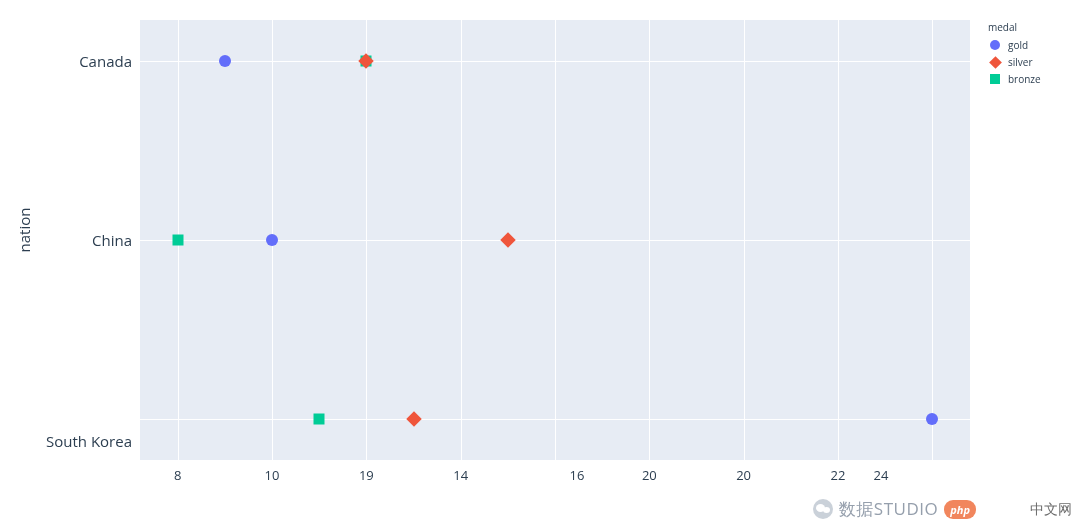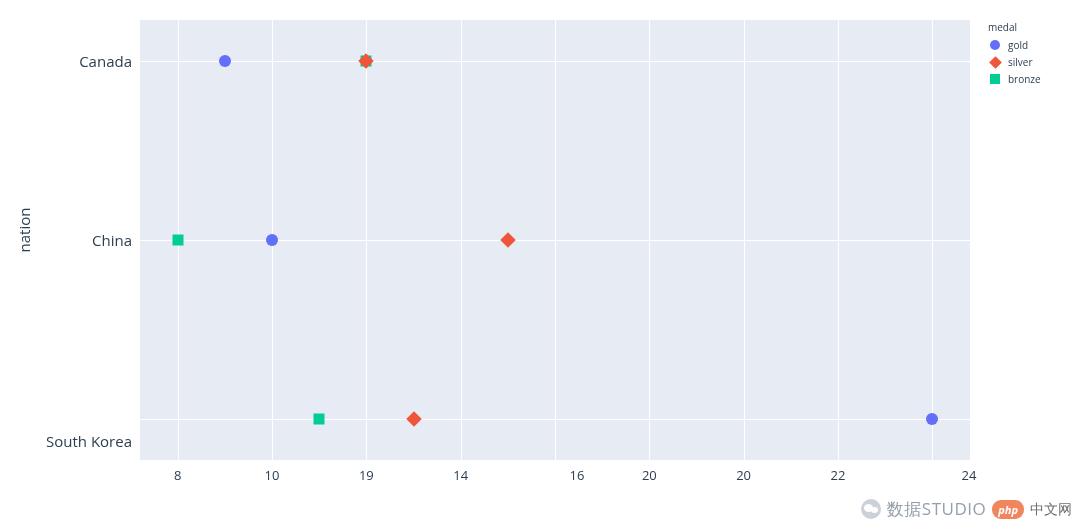--- a/index.html
+++ b/index.html
@@ -163,20 +163,21 @@
     color:#fff;
     font-size:11px;
     font-weight:bold;
     font-style:italic;
     padding:2px 6px;
     border-radius:9px;
   }
   .wm-cn {
     font-size:14px;
     color:#4a4a4a;
+    margin-left:48px;
   }
 </style>
 </head>
 <body>
 
 <div class="chart-wrap">
 
   <div class="yaxis-title">
     <span>nation</span>
   </div>
@@ -215,21 +216,21 @@
   <div class="ytick" style="top:441px">South Korea</div>
 
   <div class="xtick" style="left:177.73px">8</div>
   <div class="xtick" style="left:272.05px">10</div>
   <div class="xtick" style="left:366.36px">19</div>
   <div class="xtick" style="left:460.68px">14</div>
   <div class="xtick" style="left:577px">16</div>
   <div class="xtick" style="left:649.32px">20</div>
   <div class="xtick" style="left:743.64px">20</div>
   <div class="xtick" style="left:837.95px">22</div>
-  <div class="xtick" style="left:969px">24</div>
+  <div class="xtick" style="left:881px">24</div>
 
 
   <div class="legend">
     <div class="legend-title">medal</div>
     <div class="legend-item">
       <div class="legend-swatch">
           <div class="sw-circle"></div>
         </div>
       <span>gold</span>
     </div>

